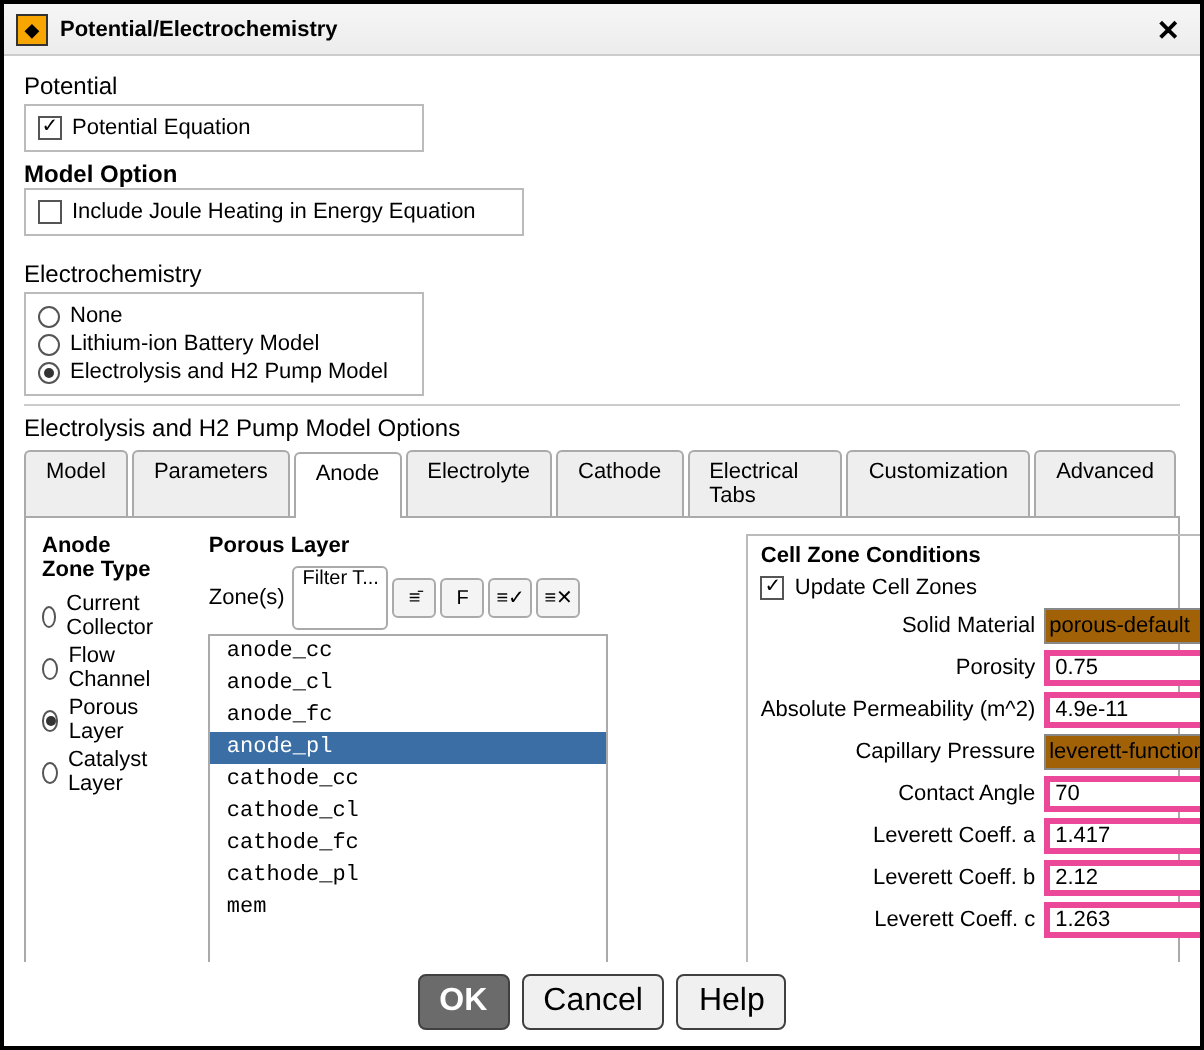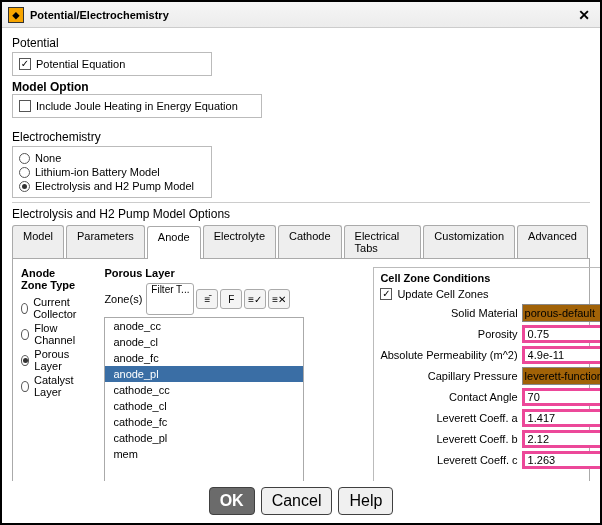--- a/index.html
+++ b/index.html
@@ -22,21 +22,21 @@
   .tabpanel { border:1px solid #aaa; border-top:none; padding:8px; height:250px; display:flex; gap:24px;}
   .col { display:flex; flex-direction:column;}
   .col.anode-type { width:110px;}
   .col.porous { flex:0 0 200px;}
   .col.cellzone { flex:1;padding-left:45px;}
   .group-title { font-weight:bold; margin-bottom:4px;}
   .zone-row { display:flex; align-items:center; gap:2px; margin-bottom:2px;}
   .zone-btn { width:22px; height:20px; border:1px solid #aaa; border-radius:3px; background:#f4f4f4; display:flex; align-items:center; justify-content:center; cursor:pointer; font-size:10px;}
   .filter-btn { height:32px; border:1px solid #aaa; border-radius:3px; background:#fff; padding:0 4px; cursor:pointer; overflow:hidden; white-space:nowrap; font-size:10px; max-width:48px;}
   .listbox { border:1px solid #aaa; height:170px; overflow:auto; background:#fff;}
-  .listbox .item { padding:2px 8px; cursor:pointer;}
+  .listbox .item { padding:2px 8px; cursor:pointer;font-family:Liberation Mono, monospace;}
   .listbox .item.selected { background:#3a6ea5; color:#fff;}
   .cellzone-box { border:1px solid #bbb; padding:4px 6px; height:222px;}
   .cz-title{ font-weight:bold; margin-bottom:3px;}
   .field-row { display:flex; align-items:center; justify-content:flex-end; gap:4px; margin:3px 0;}
   .field-row label { text-align:right; flex:1; white-space:nowrap;}
   .field-row .input { width:100px; border:3px solid #ec4899; padding:2px 3px; height:18px; background:#fff;}
   .field-row .select { width:100px; border:1px solid #888; padding:1px 2px; height:18px; background:#a16207; display:flex; align-items:center; justify-content:space-between; cursor:pointer;}
   .field-row .select .arrow{ font-size:9px;}
   .footer { display:flex; justify-content:center; gap:6px; padding:6px 0 8px 0;}
   .btn { border:1px solid #404040; border-radius:4px; padding:4px 10px; background:#f0f0f0; cursor:pointer; font-size:16px;}

